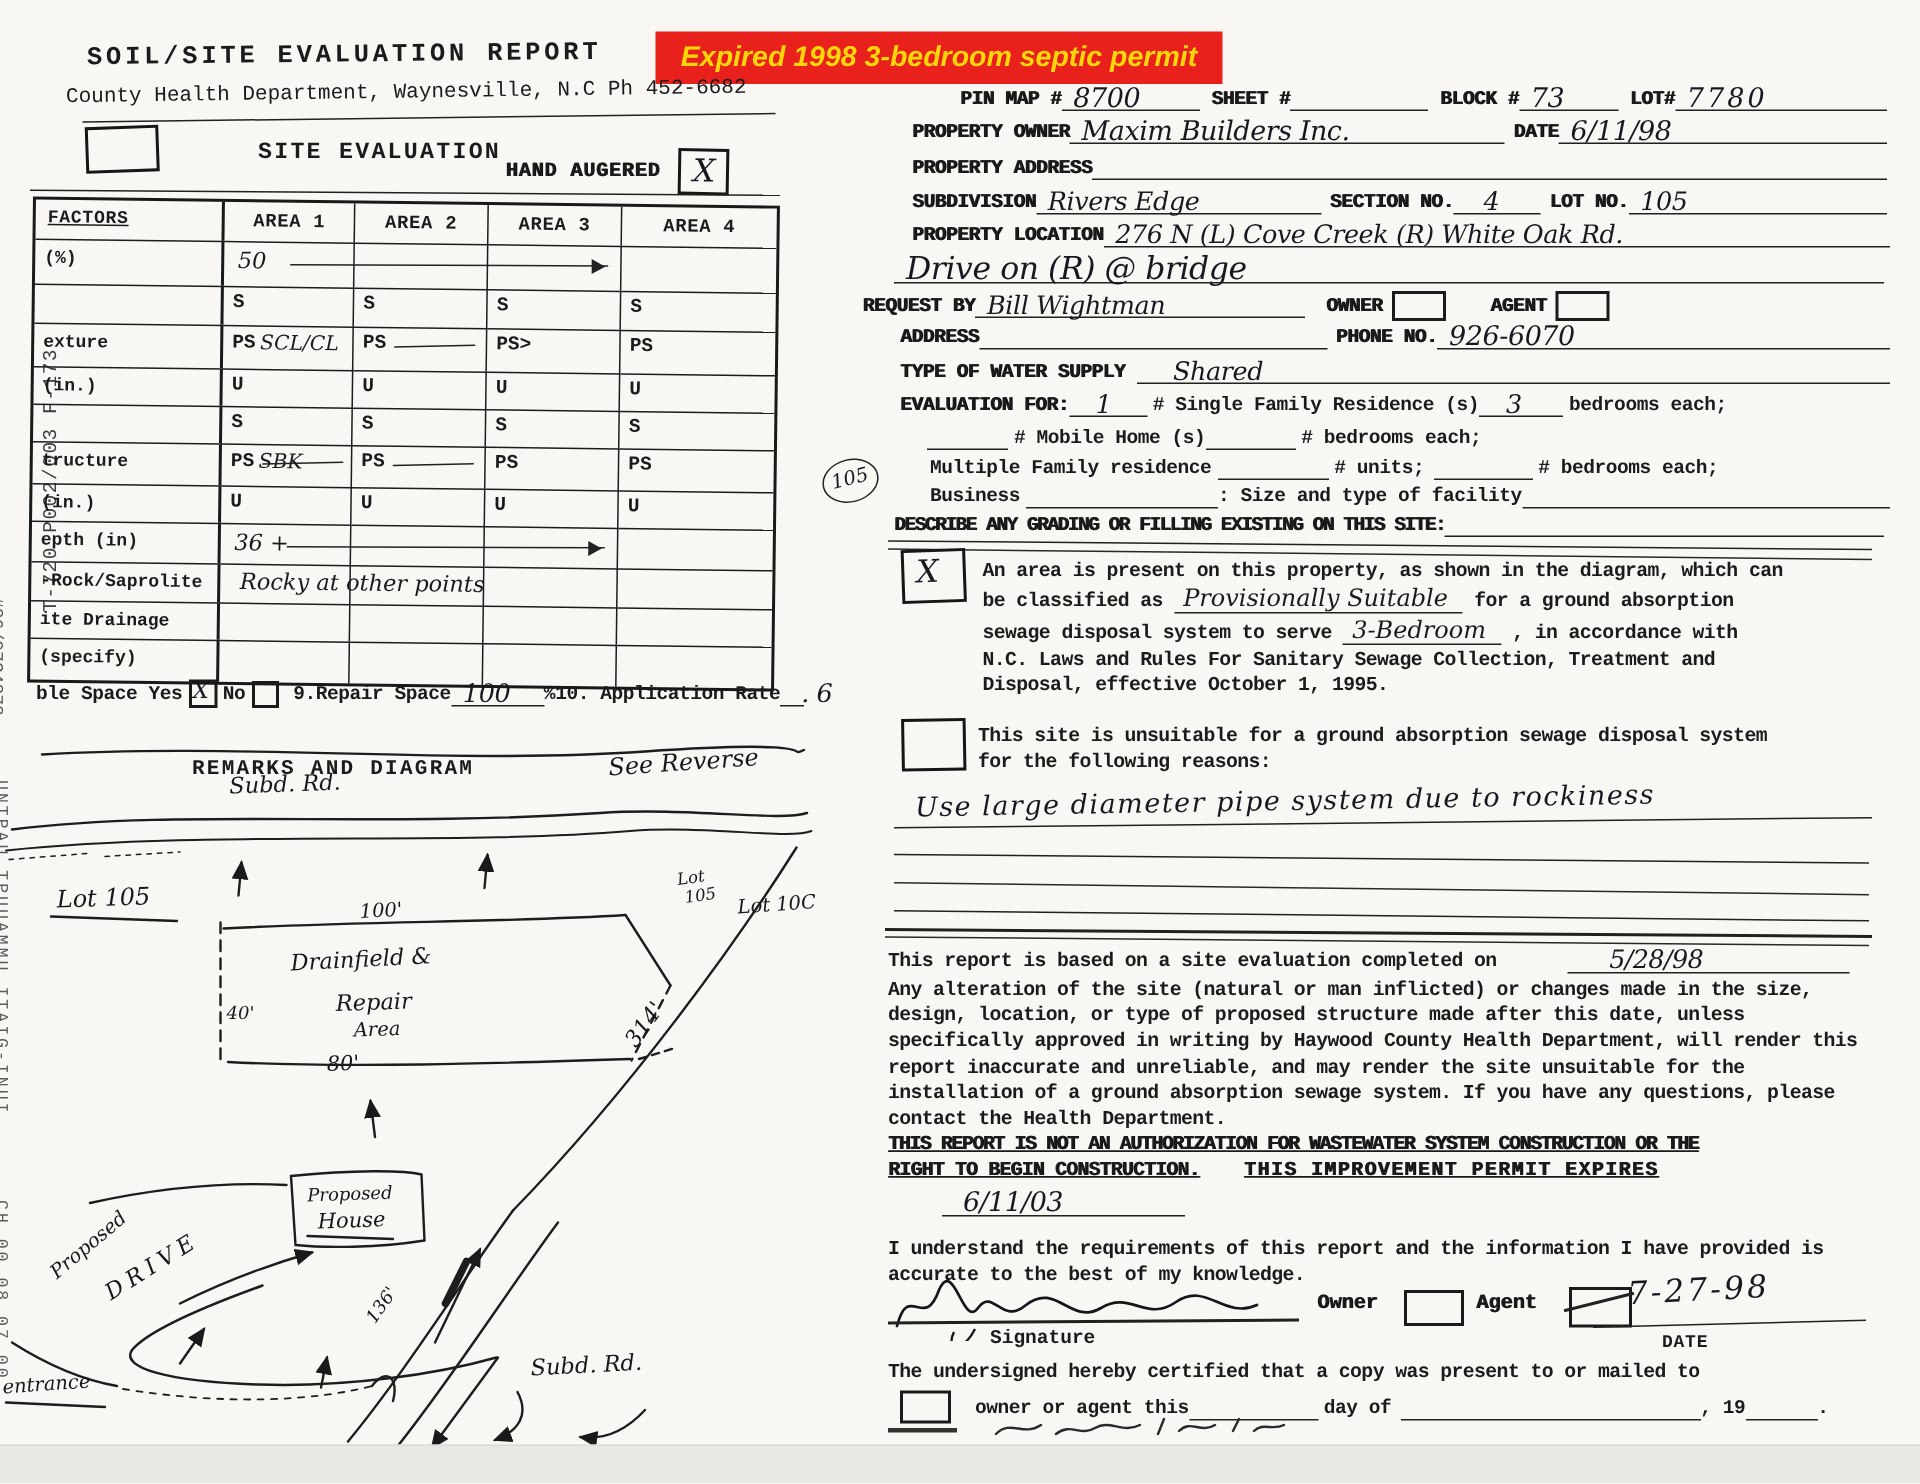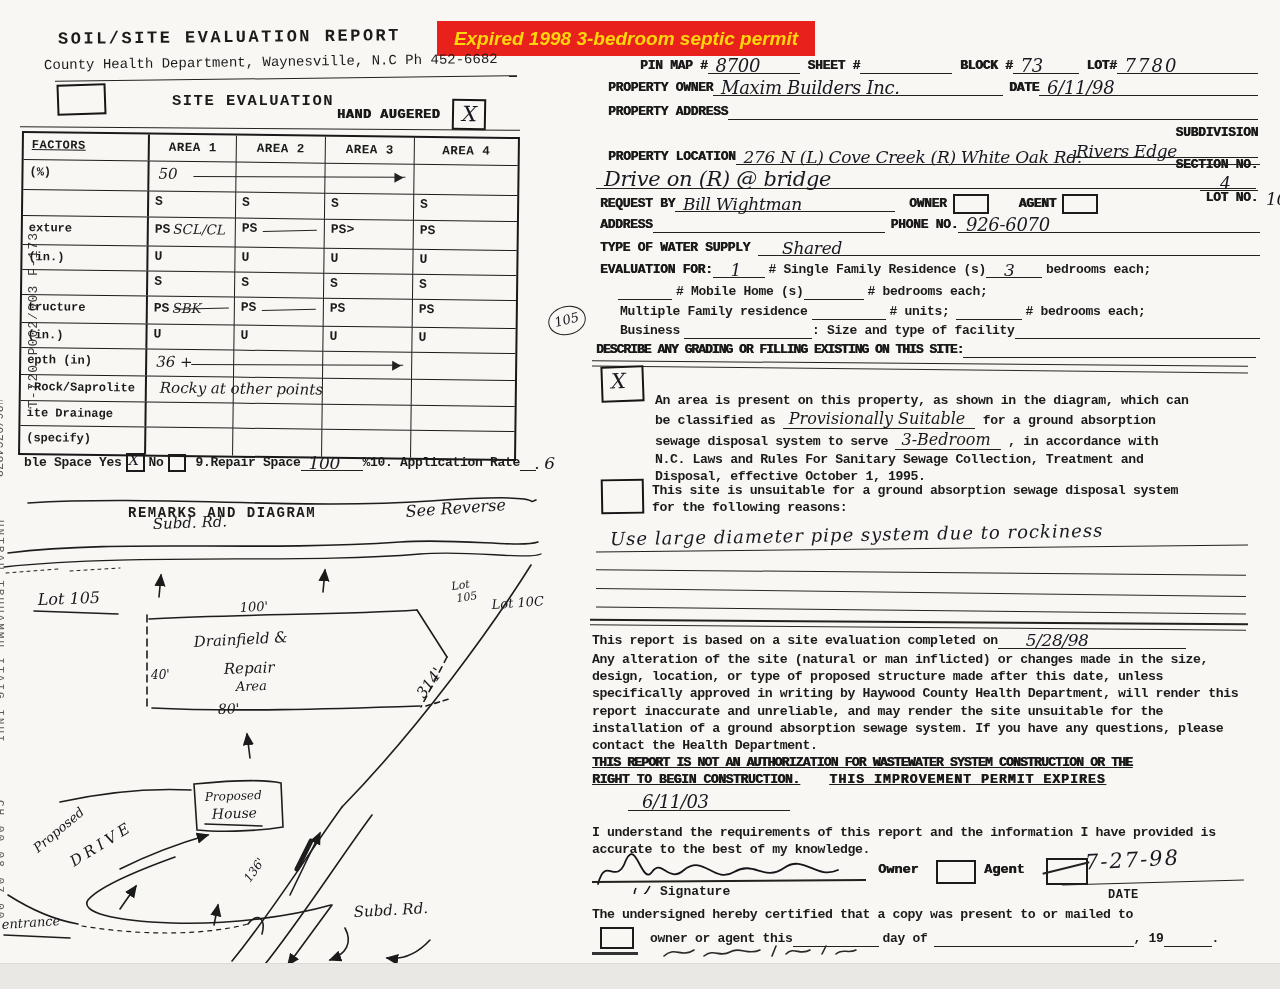--- a/index.html
+++ b/index.html
@@ -290,21 +290,21 @@
     <span class="fl grow">
         <span class="hw" style="font-size:18px;">6/11/98</span>
       </span>
   </div>
 
   <div class="frow" style="left:608px;top:103px;width:650px;">
     <span class="lb smudge">PROPERTY ADDRESS</span>
     <span class="fl grow"></span>
   </div>
 
-  <div class="frow" style="left:608px;top:126px;width:650px;flex-direction:column;">
+  <div class="frow" style="left:608px;top:126px;width:650px;">
     <span class="lb smudge">SUBDIVISION</span>
     <span class="fl" style="width:190px;">
         <span class="hw" style="font-size:17px;">Rivers Edge</span>
       </span>
     <span class="lb smudge" style="margin-left:6px;">SECTION NO.</span>
     <span class="fl" style="width:58px;">
         <span class="hw" style="font-size:17px;left:20px;">4</span>
       </span>
     <span class="lb smudge" style="margin-left:6px;">LOT NO.</span>
     <span class="fl grow">
@@ -318,21 +318,21 @@
         <span class="hw" style="font-size:17px;">276 N  (L) Cove Creek  (R) White Oak Rd.</span>
       </span>
   </div>
 
   <div class="frow" style="left:596px;top:172px;width:660px;">
     <span class="fl grow">
         <span class="hw" style="font-size:21px;">Drive on (R) @ bridge</span>
       </span>
   </div>
 
-  <div class="frow" style="left:600px;top:194px;width:560px;align-items:flex-end;">
+  <div class="frow" style="left:575px;top:194px;width:560px;align-items:flex-end;">
     <span class="lb smudge">REQUEST BY</span>
     <span class="fl" style="width:220px;">
         <span class="hw" style="font-size:17px;">Bill Wightman</span>
       </span>
     <span class="lb smudge" style="margin-left:14px;">OWNER</span>
     <span class="ibox"></span>
     <span class="lb smudge" style="margin-left:24px;">AGENT</span>
     <span class="ibox"></span>
   </div>
 
@@ -394,21 +394,21 @@
   <div class="rule" style="left:592px;top:363px;width:656px;transform:rotate(0.5deg);"></div>
   <div class="rule2" style="left:592px;top:369px;width:656px;transform:rotate(0.6deg);"></div>
 
   <div class="abs" style="left:548px;top:306px;width:36px;height:27px;border:1.6px solid #222;border-radius:50%;transform:rotate(-14deg);text-align:center;">
     <span class="hw" style="font-size:13px;line-height:25px;">105</span>
   </div>
 
   <div class="cbx" style="left:601px;top:366px;width:39px;height:32px;transform:rotate(-2deg);">
     <span class="hw">X</span>
   </div>
-  <div class="para" style="left:655px;top:372px;width:534px;margin-top:20px;">
+  <div class="para" style="left:655px;top:372px;width:534px;">
     <span>An area is present on this property, as shown in the diagram, which can be classified as</span>
     <span class="hwi">Provisionally Suitable</span>
     <span>for a ground absorption sewage disposal system to serve</span>
     <span class="hwi">3-Bedroom</span>
     <span>, in accordance with N.C. Laws and Rules For Sanitary Sewage Collection, Treatment and Disposal, effective October 1, 1995.</span>
   </div>
 
   <div class="cbx" style="left:601px;top:479px;width:39px;height:31px;transform:rotate(-1deg);"></div>
   <div class="para" style="left:652px;top:482px;width:536px;">
     <span>This site is unsuitable for a ground absorption sewage disposal system for the following reasons:</span>
@@ -416,21 +416,21 @@
   <div class="t hw" style="left:610px;top:524px;font-size:18px;transform:rotate(-1deg);letter-spacing:1px;">Use large diameter pipe system due to rockiness</div>
   <div class="rule" style="left:596px;top:548px;width:652px;transform:rotate(-0.6deg);"></div>
   <div class="rule" style="left:596px;top:572px;width:650px;transform:rotate(0.5deg);"></div>
   <div class="rule2" style="left:596px;top:592px;width:650px;transform:rotate(0.7deg);"></div>
   <div class="rule" style="left:596px;top:610px;width:650px;transform:rotate(0.6deg);"></div>
 
   <div class="rule" style="left:590px;top:621px;width:658px;transform:rotate(0.4deg);border-top-width:2px;"></div>
   <div class="rule2" style="left:590px;top:627px;width:656px;transform:rotate(0.5deg);"></div>
 
   <div class="para" style="left:592px;top:632px;width:658px;">
-    <div style="display:flex;align-items:flex-end;">
+    <div style="display:flex;align-items:flex-end;gap:47px;">
       <span style="white-space:pre;">This report is based on a site evaluation completed on</span>
       <span class="fl" style="width:188px;">
         <span class="hw" style="font-size:17px;left:28px;">5/28/98</span>
       </span>
     </div>
     <div style="margin-top:2px;">Any alteration of the site (natural or man inflicted) or changes made in the size, design, location, or type of proposed structure made after this date, unless specifically approved in writing by Haywood County Health Department, will render this report inaccurate and unreliable, and may render the site unsuitable for the installation of a ground absorption sewage system.  If you have any questions, please contact the Health Department.</div>
     <div class="smudge ub" style="letter-spacing:-0.9px;">THIS REPORT IS NOT AN AUTHORIZATION FOR WASTEWATER SYSTEM CONSTRUCTION OR THE</div>
     <div style="letter-spacing:-0.5px;">
       <span class="smudge ub">RIGHT TO BEGIN CONSTRUCTION.</span>
       <span>&nbsp;&nbsp;</span>

